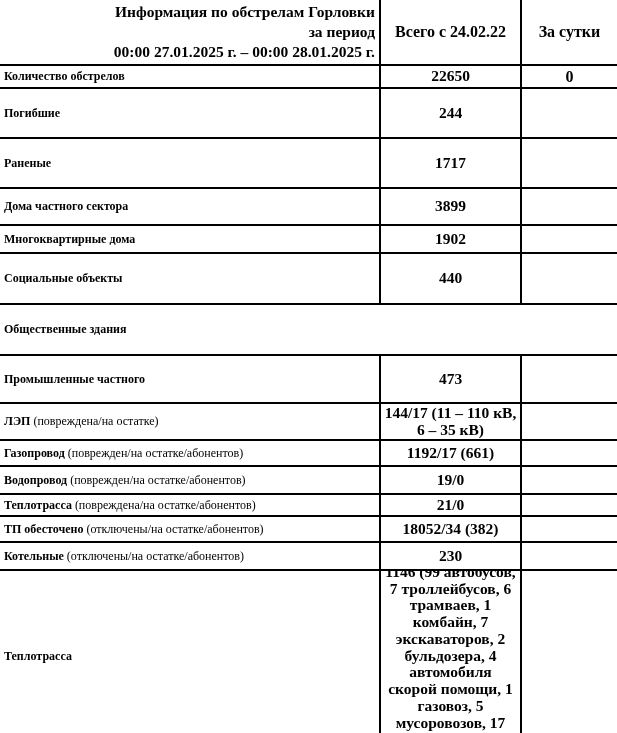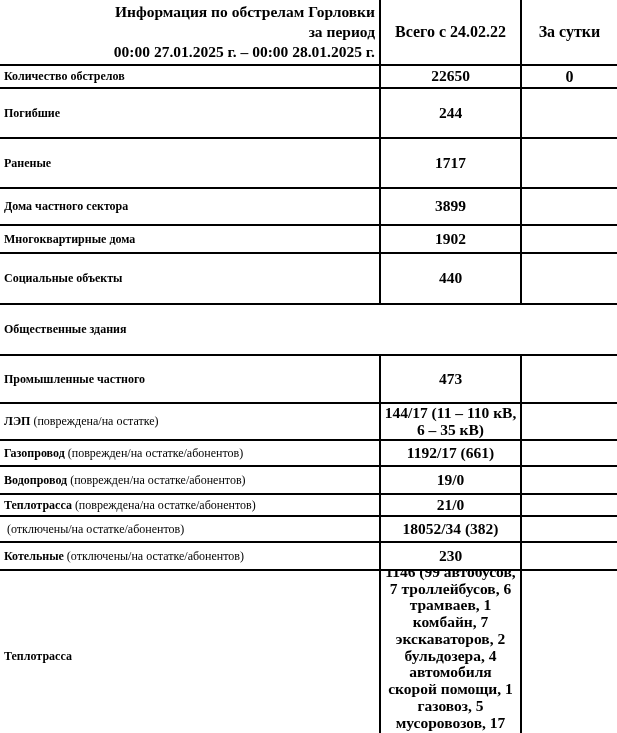--- a/index.html
+++ b/index.html
@@ -137,20 +137,21 @@
     <div class="cell c1">
         <span class="lbl">Теплотрасса</span>
         <span class="note"> (повреждена/на остатке/абонентов)</span>
       </div>
     <div class="cell c2">21/0</div>
     <div class="cell c3"></div>
   </div>
 
   <div class="row" style="height:26px">
     <div class="cell c1">
+        <span class="lbl">ТП обесточено</span>
         <span class="note"> (отключены/на остатке/абонентов)</span>
       </div>
     <div class="cell c2">18052/34 (382)</div>
     <div class="cell c3"></div>
   </div>
 
   <div class="row" style="height:28px">
     <div class="cell c1">
         <span class="lbl">Котельные</span>
         <span class="note"> (отключены/на остатке/абонентов)</span>

